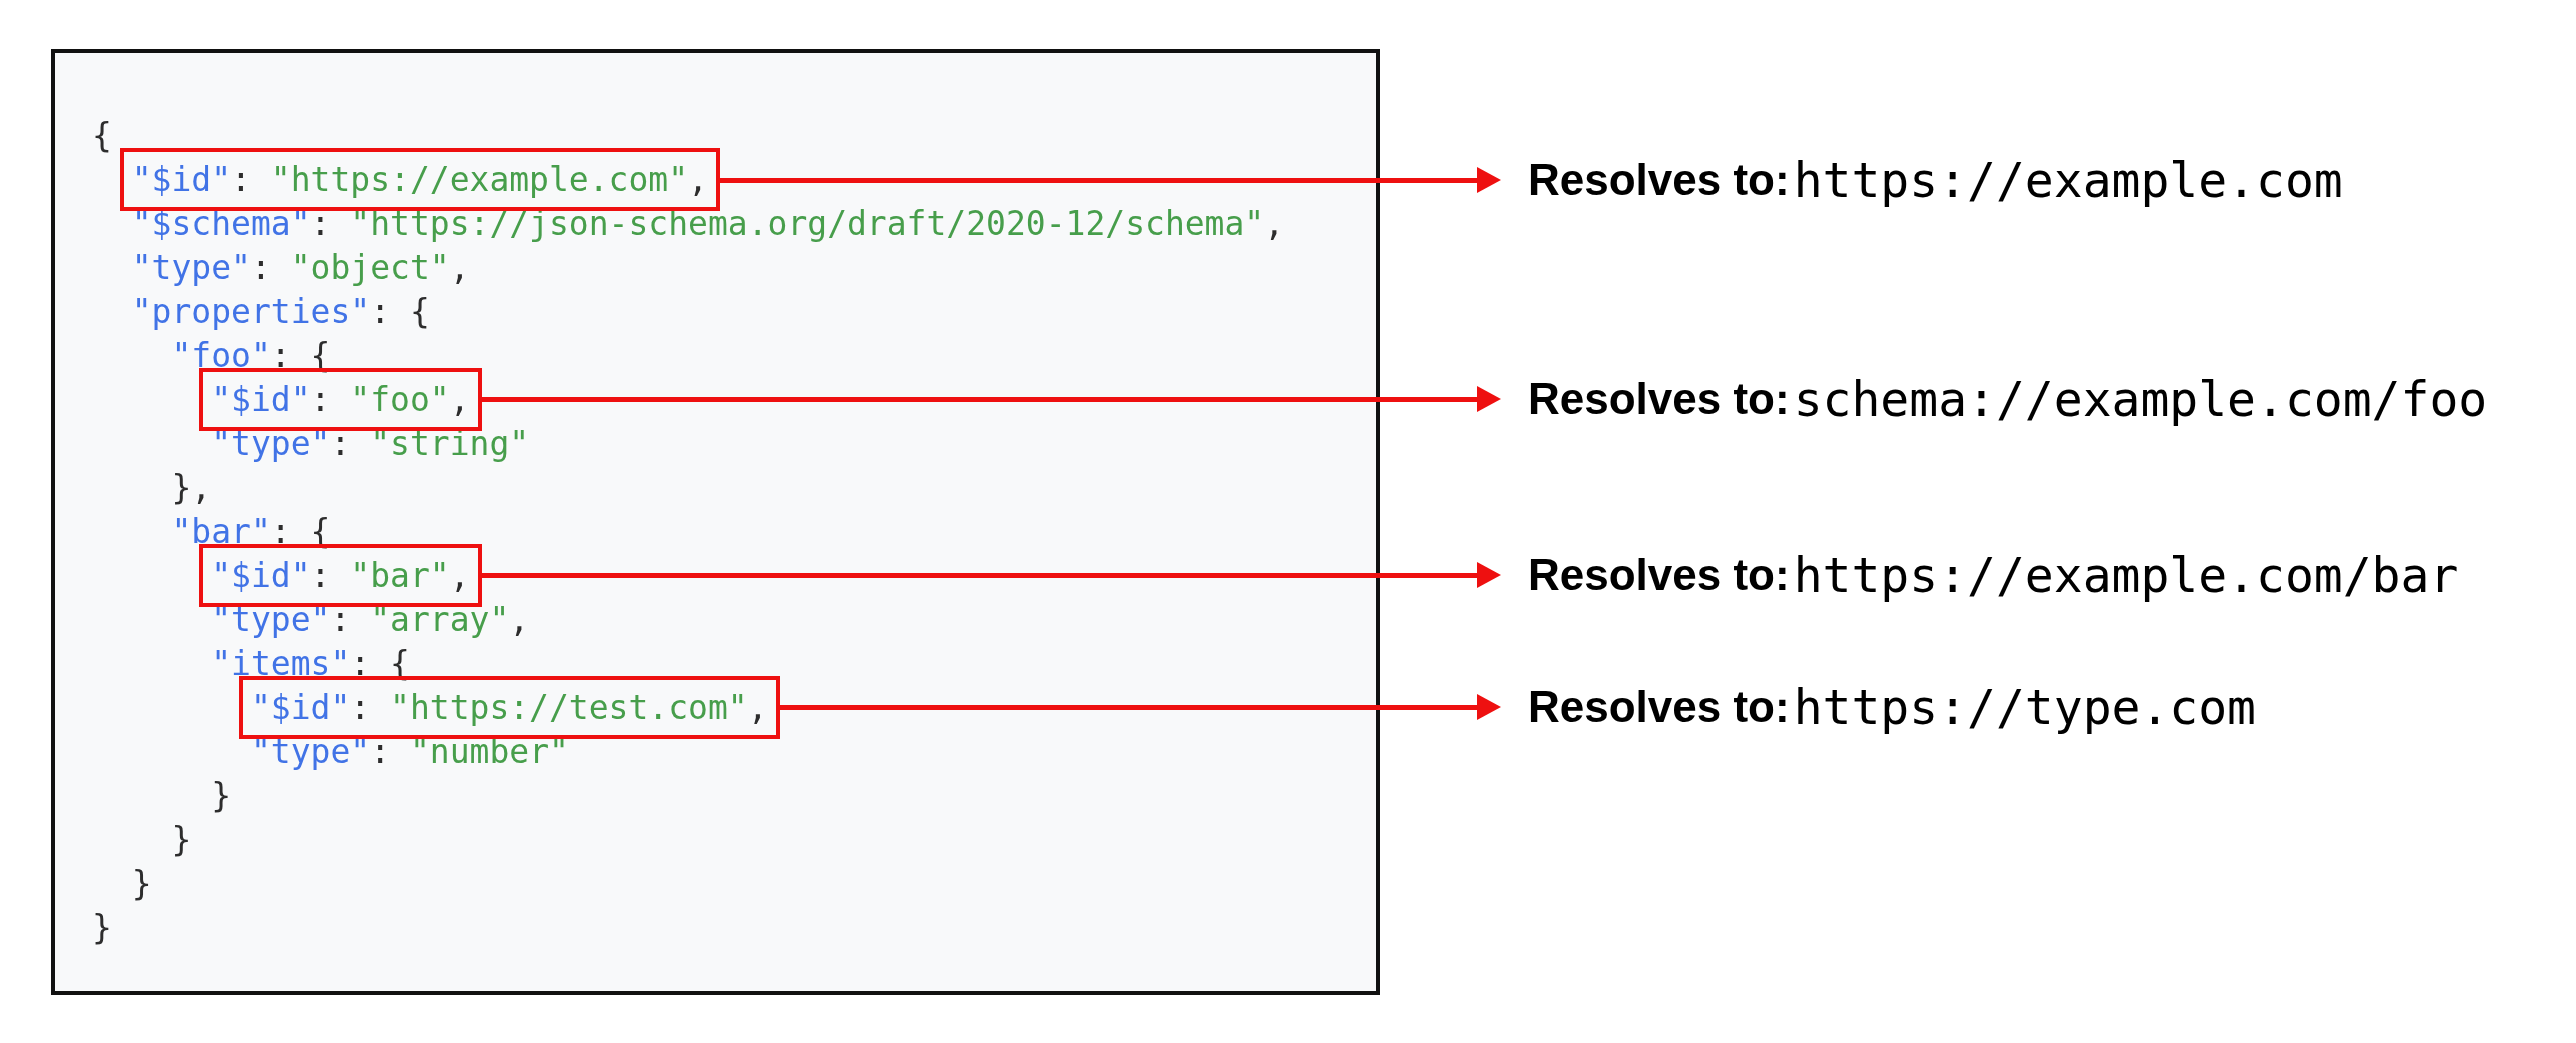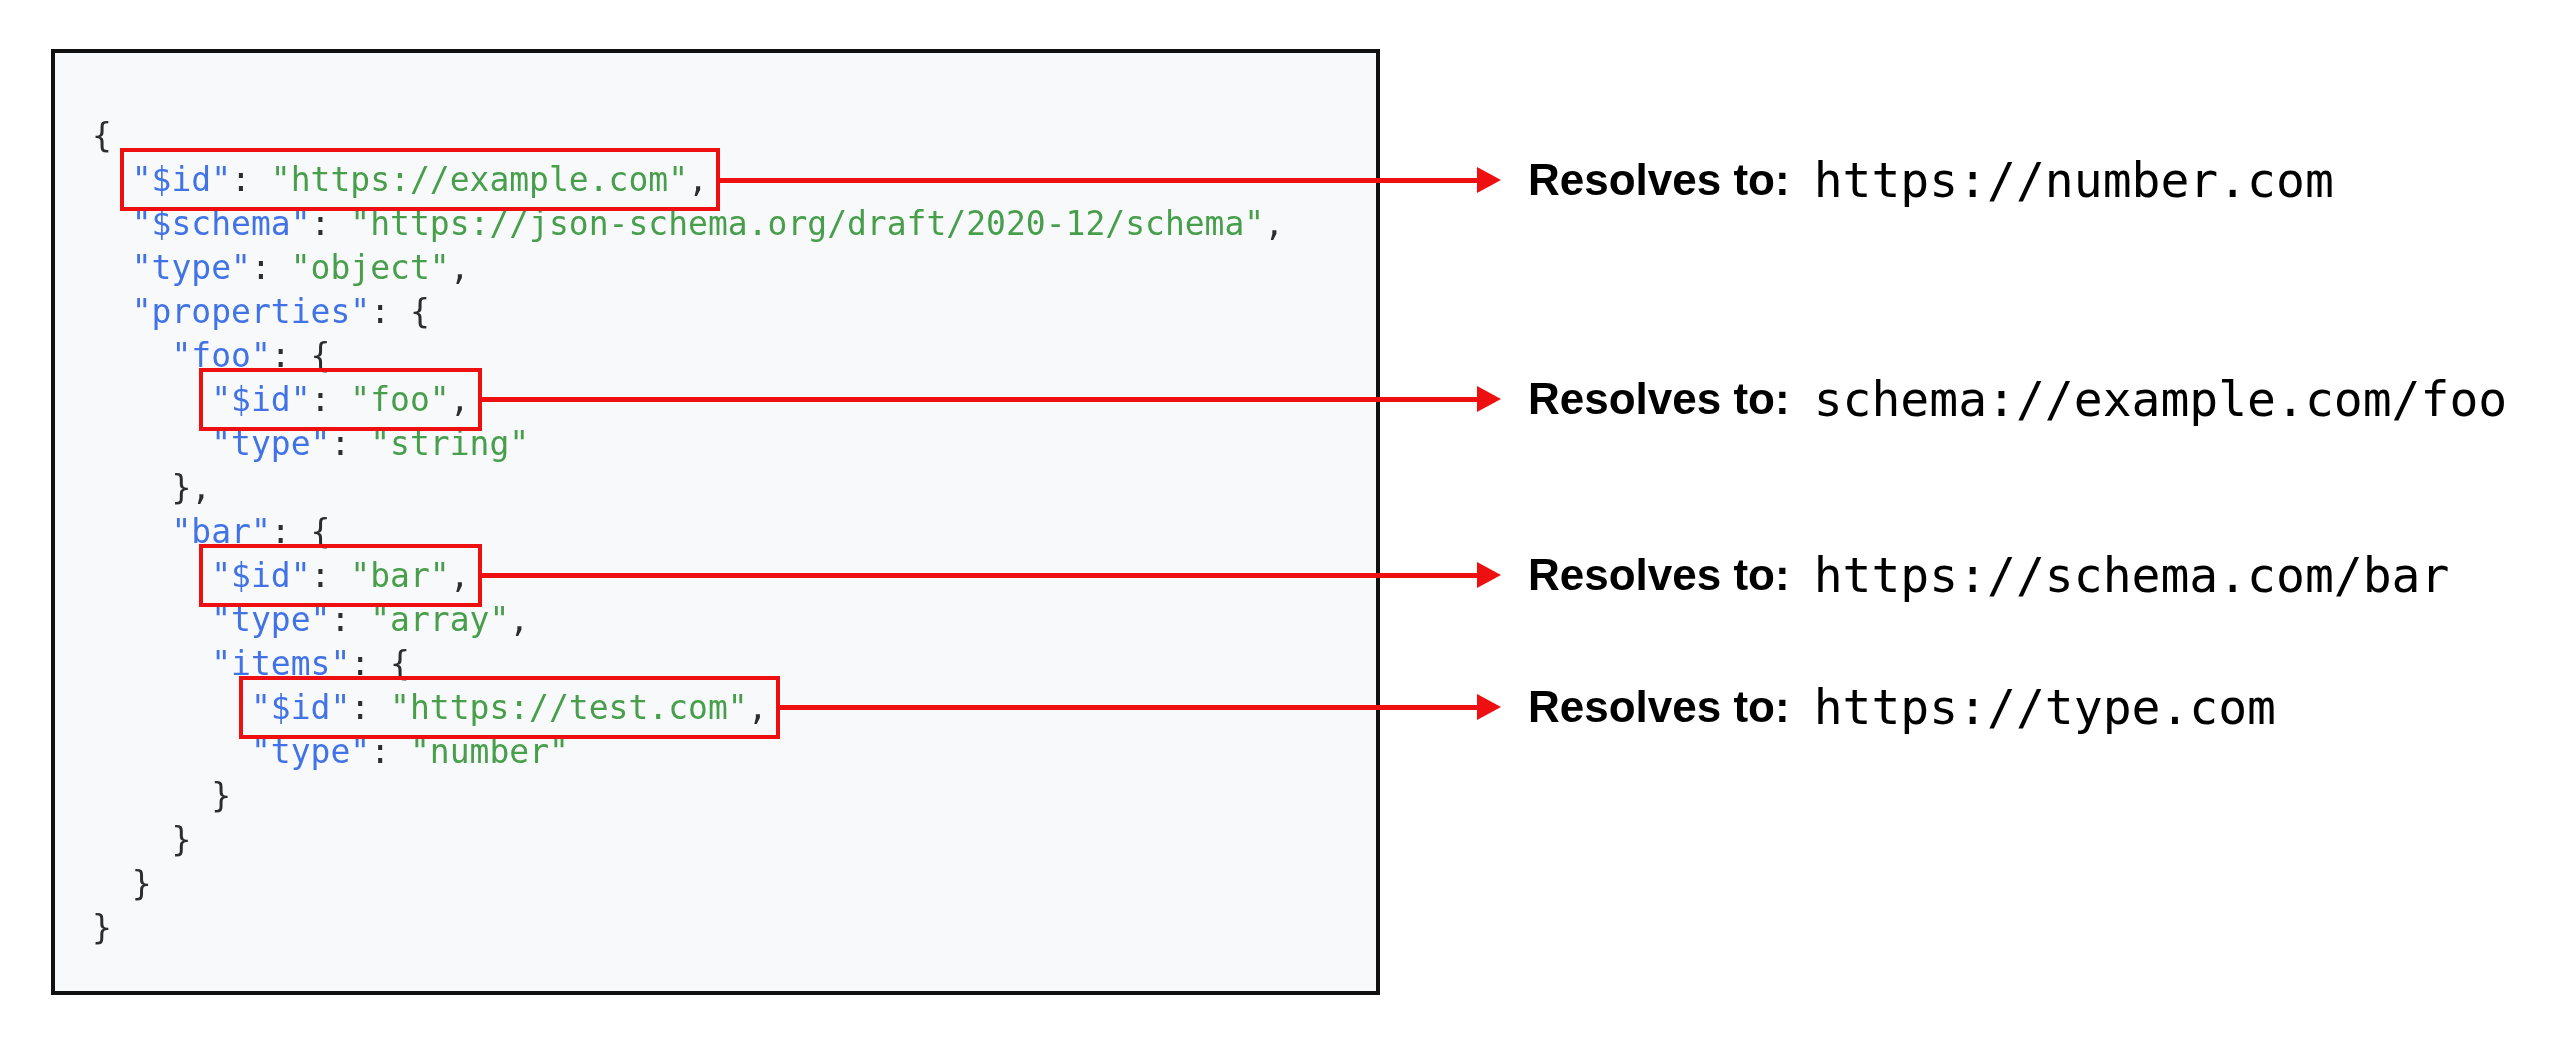--- a/index.html
+++ b/index.html
@@ -39,21 +39,21 @@
   .tok-string{ color: var(--string, #479e4b); }
   .tok-punct { color: var(--punct, #2d2d2d); }
   .hl-box {
     outline: 4.3px solid var(--red, #ee1010);
     outline-offset: 8px;
   }
   .annotation-row {
     position: absolute;
     display: flex;
     align-items: flex-start;
-    gap: 24px;
+    gap: 4px;
     height: 68px;
     white-space: pre;
   }
   .resolves-label {
     font-family: "Liberation Sans", sans-serif;
     font-weight: bold;
     font-size: 44px;
     color: var(--ann, #000000);
     align-self: center;
   }
@@ -80,31 +80,31 @@
   }
 </style>
 </head>
 <body>
 
 <div class="page">
   <div class="code-panel">
     <div id="code" class="code"><div class="code-line"><span></span><span class="tok-punct">{</span></div><div class="code-line"><span>  </span><span class="hl-box"><span class="tok-key">"$id"</span><span class="tok-punct">: </span><span class="tok-string">"https://example.com"</span><span class="tok-punct">,</span></span></div><div class="code-line"><span>  </span><span class="tok-key">"$schema"</span><span class="tok-punct">: </span><span class="tok-string">"https://json-schema.org/draft/2020-12/schema"</span><span class="tok-punct">,</span></div><div class="code-line"><span>  </span><span class="tok-key">"type"</span><span class="tok-punct">: </span><span class="tok-string">"object"</span><span class="tok-punct">,</span></div><div class="code-line"><span>  </span><span class="tok-key">"properties"</span><span class="tok-punct">: {</span></div><div class="code-line"><span>    </span><span class="tok-key">"foo"</span><span class="tok-punct">: {</span></div><div class="code-line"><span>      </span><span class="hl-box"><span class="tok-key">"$id"</span><span class="tok-punct">: </span><span class="tok-string">"foo"</span><span class="tok-punct">,</span></span></div><div class="code-line"><span>      </span><span class="tok-key">"type"</span><span class="tok-punct">: </span><span class="tok-string">"string"</span></div><div class="code-line"><span>    </span><span class="tok-punct">},</span></div><div class="code-line"><span>    </span><span class="tok-key">"bar"</span><span class="tok-punct">: {</span></div><div class="code-line"><span>      </span><span class="hl-box"><span class="tok-key">"$id"</span><span class="tok-punct">: </span><span class="tok-string">"bar"</span><span class="tok-punct">,</span></span></div><div class="code-line"><span>      </span><span class="tok-key">"type"</span><span class="tok-punct">: </span><span class="tok-string">"array"</span><span class="tok-punct">,</span></div><div class="code-line"><span>      </span><span class="tok-key">"items"</span><span class="tok-punct">: {</span></div><div class="code-line"><span>        </span><span class="hl-box"><span class="tok-key">"$id"</span><span class="tok-punct">: </span><span class="tok-string">"https://test.com"</span><span class="tok-punct">,</span></span></div><div class="code-line"><span>        </span><span class="tok-key">"type"</span><span class="tok-punct">: </span><span class="tok-string">"number"</span></div><div class="code-line"><span>      </span><span class="tok-punct">}</span></div><div class="code-line"><span>    </span><span class="tok-punct">}</span></div><div class="code-line"><span>  </span><span class="tok-punct">}</span></div><div class="code-line"><span></span><span class="tok-punct">}</span></div></div>
   </div>
   <div id="annotations">
-      <div class="annotation-row" style="left: 1528px; top: 146px;"><span class="resolves-label">Resolves to:</span><span class="resolved-url">https://number.com</span></div>
+      <div class="annotation-row" style="left: 1528px; top: 146px;"><span class="resolves-label">Resolves to:</span><span class="resolved-url">https://example.com</span></div>
       <div class="arrow" style="left: 718px; width: 783px; top: 180px;">
         <div class="arrow-line"></div>
         <div class="arrow-head"></div>
       </div>
       <div class="annotation-row" style="left: 1528px; top: 365px;"><span class="resolves-label">Resolves to:</span><span class="resolved-url">schema://example.com/foo</span></div>
       <div class="arrow" style="left: 480px; width: 1021px; top: 399px;">
         <div class="arrow-line"></div>
         <div class="arrow-head"></div>
       </div>
-      <div class="annotation-row" style="left: 1528px; top: 541px;"><span class="resolves-label">Resolves to:</span><span class="resolved-url">https://schema.com/bar</span></div>
+      <div class="annotation-row" style="left: 1528px; top: 541px;"><span class="resolves-label">Resolves to:</span><span class="resolved-url">https://example.com/bar</span></div>
       <div class="arrow" style="left: 480px; width: 1021px; top: 575px;">
         <div class="arrow-line"></div>
         <div class="arrow-head"></div>
       </div>
       <div class="annotation-row" style="left: 1528px; top: 673px;"><span class="resolves-label">Resolves to:</span><span class="resolved-url">https://type.com</span></div>
       <div class="arrow" style="left: 778px; width: 723px; top: 707px;">
         <div class="arrow-line"></div>
         <div class="arrow-head"></div>
       </div>
     </div>

